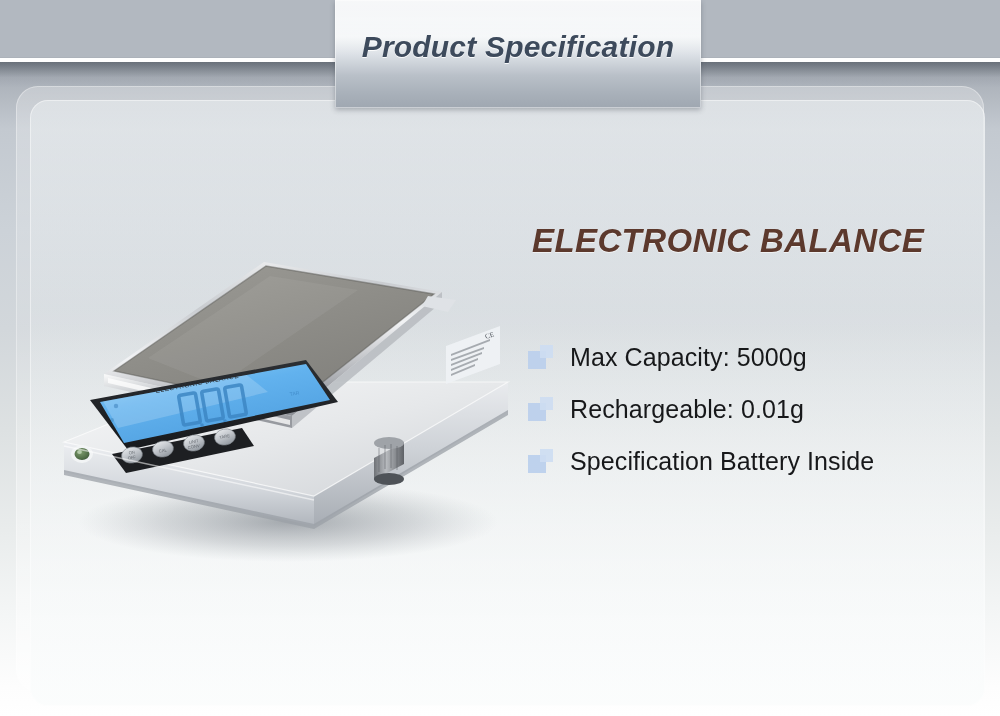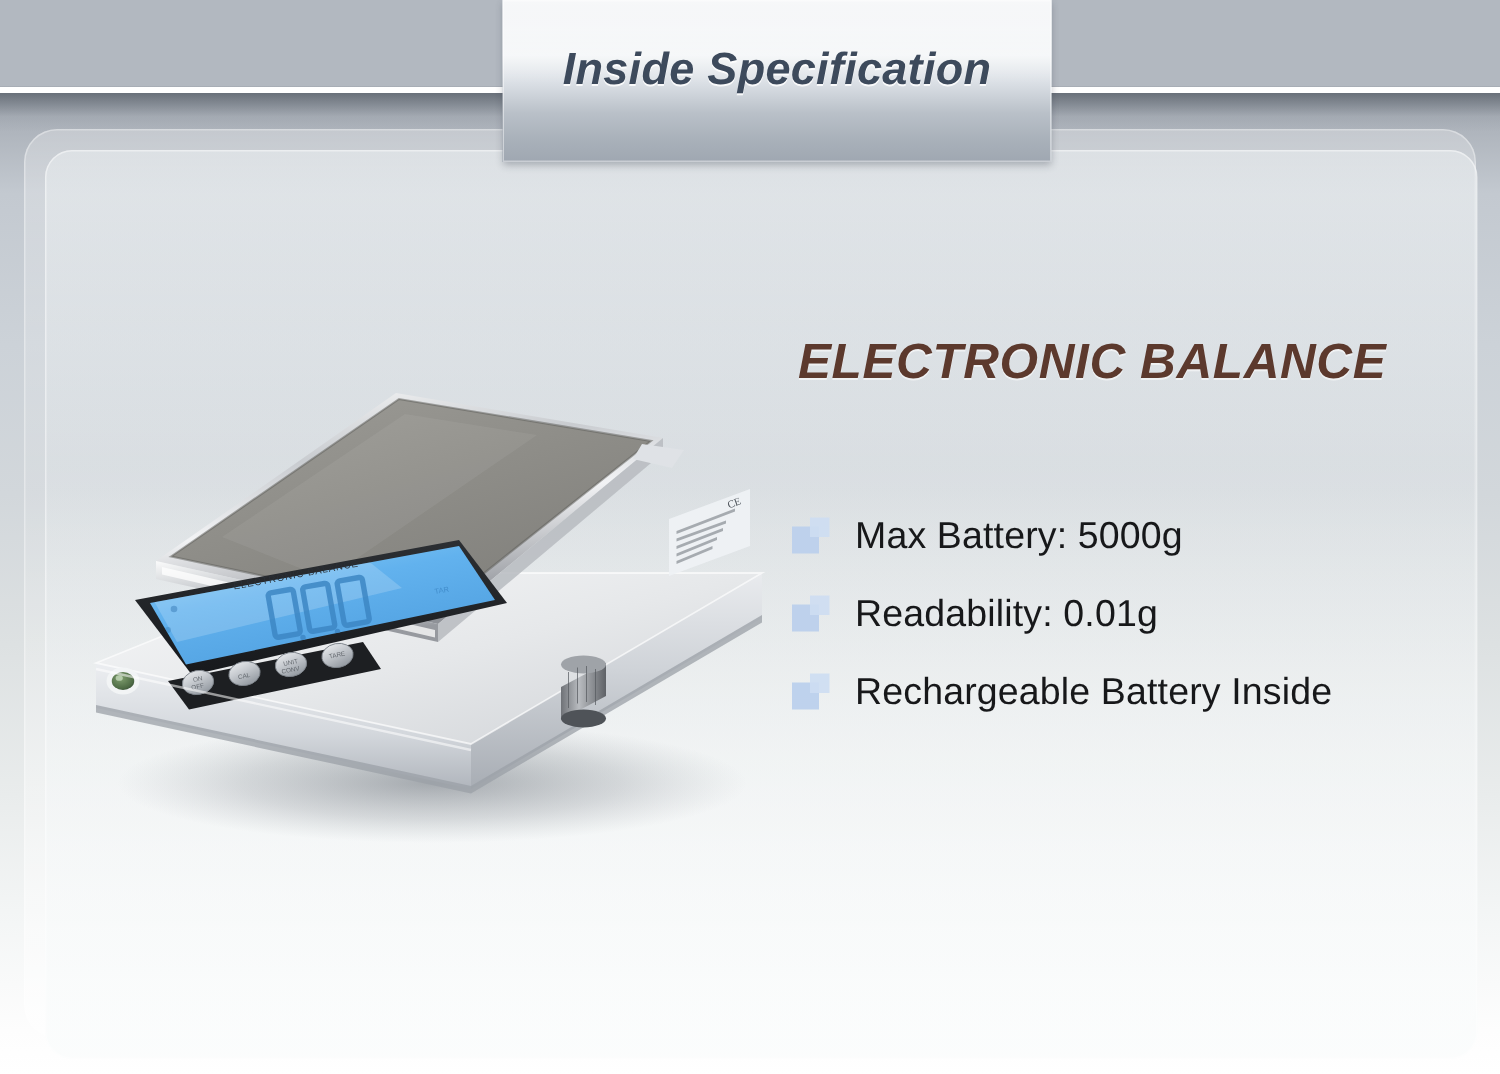--- a/index.html
+++ b/index.html
@@ -121,21 +121,21 @@
 
 <div class="canvas"></div>
 <div class="top-rule-shadow"></div>
 <div class="top-rule"></div>
 
 <div class="panel-outer"></div>
 <div class="panel-inner"></div>
 
 <div class="banner">
   <div class="banner-gloss"></div>
-  <div class="banner-title">Inside Specification</div>
+  <div class="banner-title">Product Specification</div>
 </div>
 
 <div class="scale">
   <svg viewBox="0 0 500 370" xmlns="http://www.w3.org/2000/svg" aria-hidden="true">
     <defs>
       <linearGradient id="gBodyTop" x1="0" y1="0" x2="1" y2="1">
         <stop offset="0" stop-color="#f6f7f8"></stop>
         <stop offset="0.5" stop-color="#e6e8ea"></stop>
         <stop offset="1" stop-color="#cfd2d6"></stop>
       </linearGradient>
@@ -303,30 +303,30 @@
 
 <div class="spec">
   <div class="spec-title">ELECTRONIC BALANCE</div>
 
   <div class="bullets">
     <div class="bullet-row">
       <span class="bullet-mark">
         <span class="sq-a"></span>
           <span class="sq-b"></span>
       </span>
-      <span class="bullet-text">Max Battery: 5000g</span>
+      <span class="bullet-text">Max Capacity: 5000g</span>
     </div>
     <div class="bullet-row">
       <span class="bullet-mark">
         <span class="sq-a"></span>
           <span class="sq-b"></span>
       </span>
-      <span class="bullet-text">Readability: 0.01g</span>
+      <span class="bullet-text">Rechargeable: 0.01g</span>
     </div>
     <div class="bullet-row">
       <span class="bullet-mark">
         <span class="sq-a"></span>
           <span class="sq-b"></span>
       </span>
-      <span class="bullet-text">Rechargeable Battery Inside</span>
+      <span class="bullet-text">Specification Battery Inside</span>
     </div>
   </div>
 </div>
 
 </body></html>

